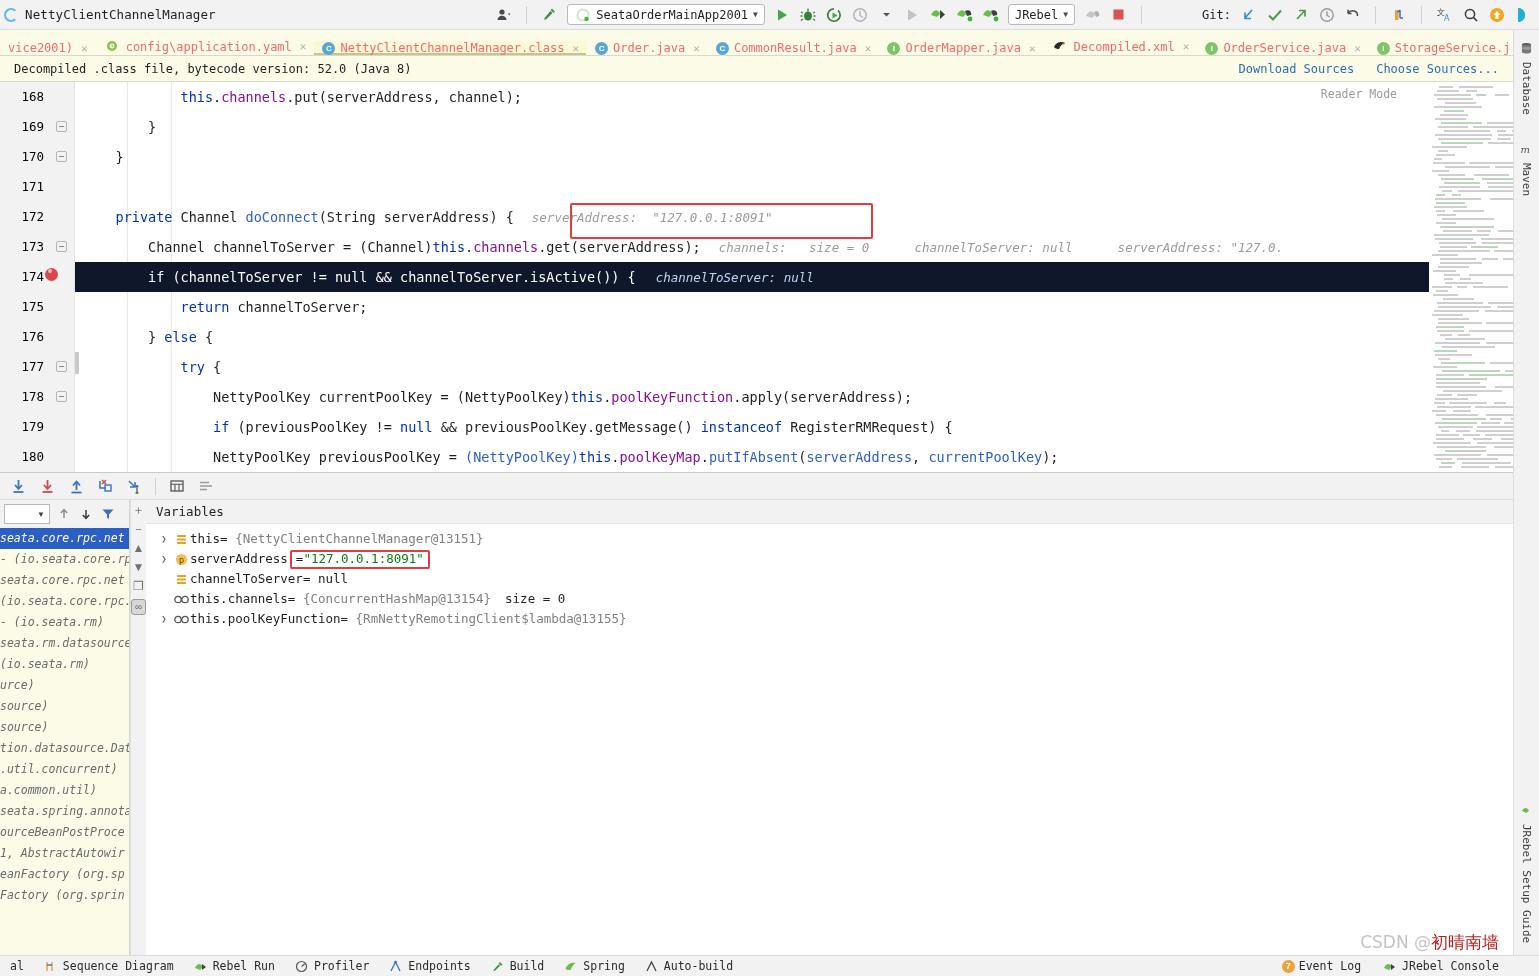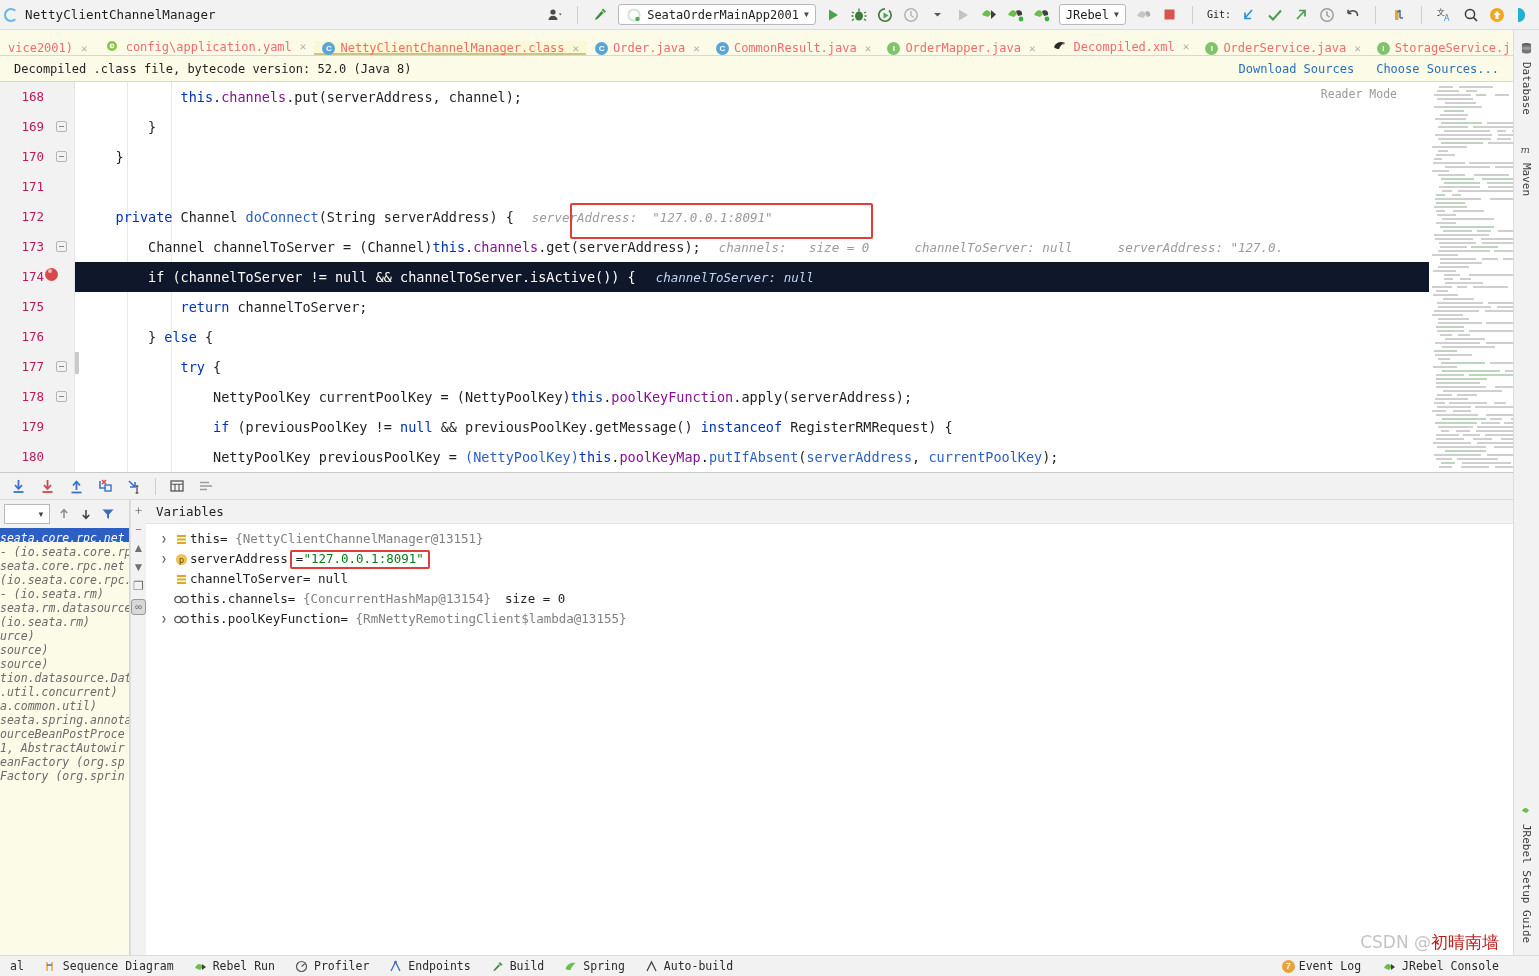--- a/index.html
+++ b/index.html
@@ -36,21 +36,21 @@
   .tb-sep { width: 1px; height: 18px; background: #cfcfcf; margin: 0 5px; }
   .ic { width: 17px; height: 17px; display: inline-flex; align-items: center; justify-content: center; flex: 0 0 auto; }
   .ic svg { display: block; }
   .combo {
     height: 21px; border: 1px solid #b9b9b9; border-radius: 3px;
     background: #fff; display: flex; align-items: center; gap: 5px;
     padding: 0 6px;
     font-family: "DejaVu Sans Mono", monospace; font-size: 12px; color: #1f1f1f;
   }
   .combo .caret { font-size: 8px; color: #4a4a4a; }
-  .git-label { font-family: "DejaVu Sans Mono", monospace; font-size: 10px; color: #1f1f1f; }
+  .git-label { font-family: "DejaVu Sans Mono", monospace; font-size: 12px; color: #1f1f1f; margin-left: 46px; }
 
   
   .tabbar {
     height: 26px; min-height: 26px;
     background: #fcfbe8;
     border-bottom: 1px solid #d9d9c8;
     display: flex; align-items: flex-end;
     overflow: hidden; position: relative;
   }
   .tab {
@@ -84,21 +84,21 @@
   .notice-links a { color: #2a6fb5; text-decoration: none; }
 
   
   .editor-wrap { flex: 0 0 390px; display: flex; position: relative; background: #fff; overflow: hidden; }
   .gutter {
     width: 75px; flex: 0 0 75px; background: #f2f2f2;
     border-right: 1px solid #e4e4e4; position: relative;
   }
   .gln {
     height: 30px; line-height: 30px; text-align: right;
-    padding-right: 30px; color: #be185d;
+    padding-right: 30px; color: #000000;
     font-family: "DejaVu Sans Mono", monospace; font-size: 12.5px;
   }
   .fold {
     position: absolute; right: 7px; width: 11px; height: 11px;
     border: 1px solid #b5b5b5; border-radius: 2px; background: #f2f2f2;
   }
   .fold::after { content: ""; position: absolute; left: 2px; right: 2px; top: 4px; height: 1px; background: #888; }
   .bp {
     position: absolute; left: 45px; width: 13px; height: 13px; border-radius: 50%;
     background: #d9494b;
@@ -160,21 +160,21 @@
     display: flex; flex-direction: column; background: #fff; overflow: hidden;
   }
   .frames-head { height: 28px; display: flex; align-items: center; gap: 5px; padding: 0 4px; background: #f2f2f2; }
   .thread-combo {
     width: 46px; height: 20px; border: 1px solid #b9b9b9; background: #fff;
     display: flex; align-items: center; justify-content: flex-end; padding-right: 4px;
     font-size: 8px; color: #444;
   }
   .frames-list { flex: 1 1 auto; background: #fcfbe8; overflow: hidden; position: relative; }
   .frame-row {
-    height: 14px; line-height: 21px; white-space: nowrap;
+    height: 21px; line-height: 21px; white-space: nowrap;
     font-family: "DejaVu Sans Mono", monospace; font-size: 11.5px;
     font-style: italic; color: #6a6a6a; padding-left: 0;
   }
   .frame-row.sel { background: #2b5fc4; color: #fff; }
   .frames-scroll {
     width: 16px; flex: 0 0 16px; background: #f2f2f2; border-left: 1px solid #e0e0e0;
     display: flex; flex-direction: column; align-items: center; gap: 7px; padding-top: 4px;
   }
   .fsbtn { font-size: 12px; color: #707070; line-height: 1; }
   .fsbtn.box { border: 1px solid #9a9a9a; border-radius: 3px; background: #d8d8d8; padding: 2px 3px; font-size: 10px; }

